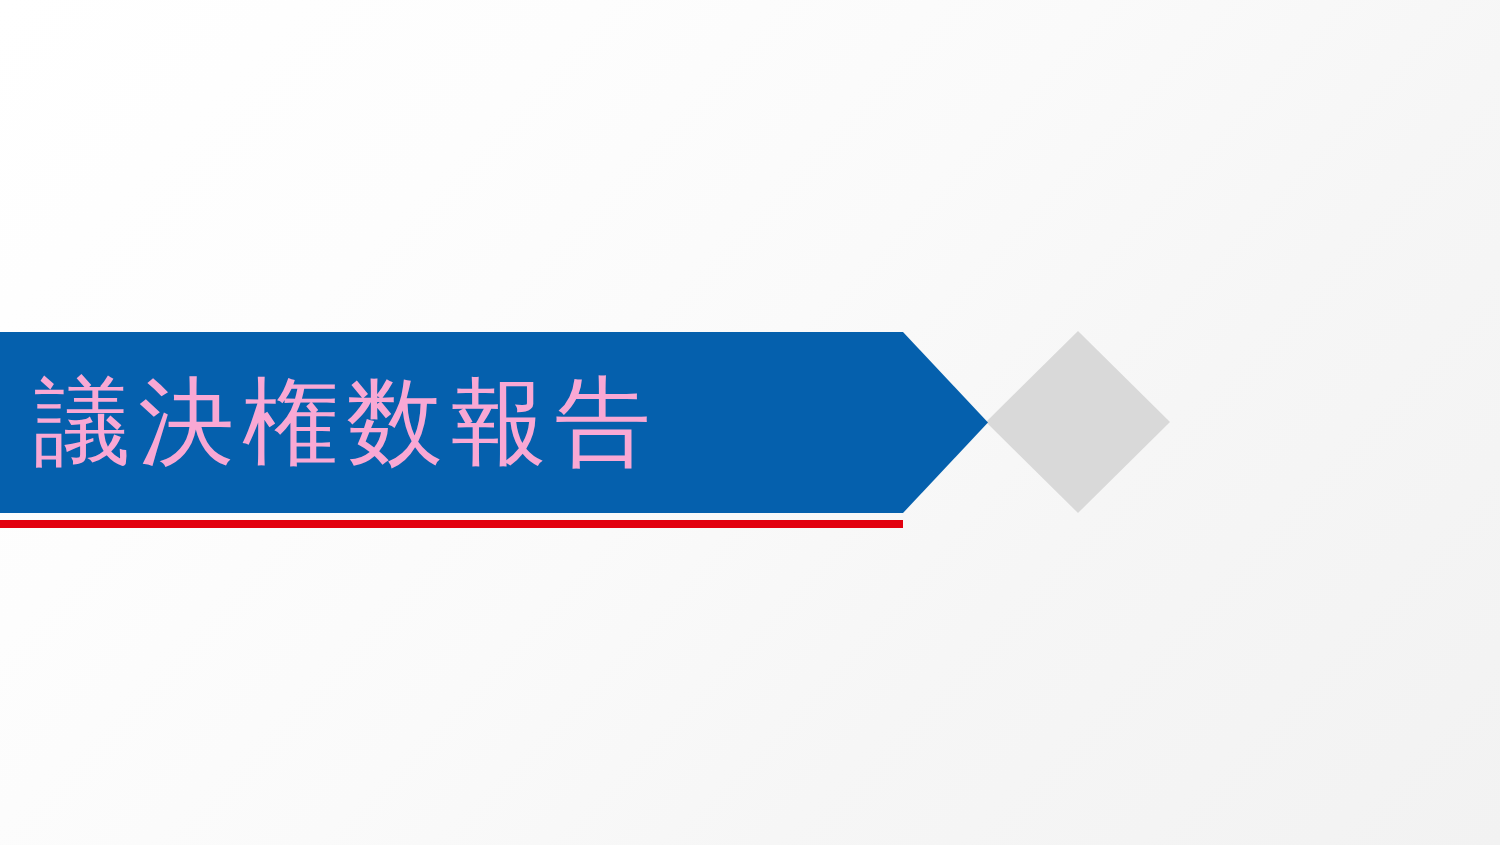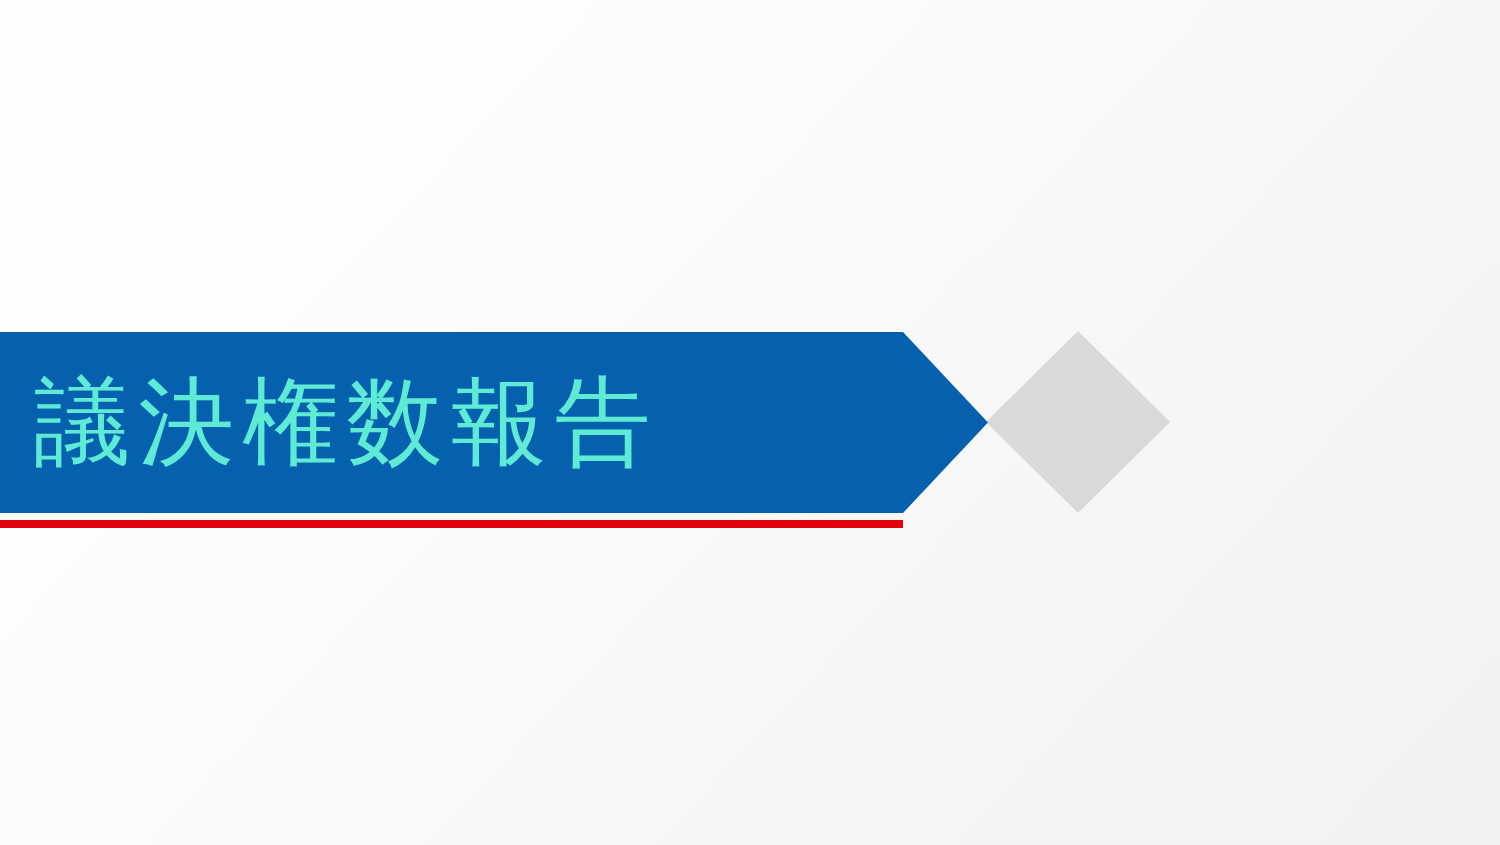--- a/index.html
+++ b/index.html
@@ -41,21 +41,21 @@
     width: 988px;
     height: 181px;
     background: #0560ad;
     clip-path: polygon(0 0, 903px 0, 988px 50%, 903px 100%, 0 100%);
     display: flex;
     align-items: center;
   }
   .banner-title {
     margin: 0;
     padding: 0 0 0 34px;
-    color: #5eead4;
+    color: #f9a8d4;
     font-size: 96px;
     line-height: 1.08;
     font-weight: 400;
     letter-spacing: 0.085em;
     white-space: nowrap;
     font-family: "DejaVu Sans", "Liberation Sans", sans-serif;
   }
 
   
   .accent-rule {

